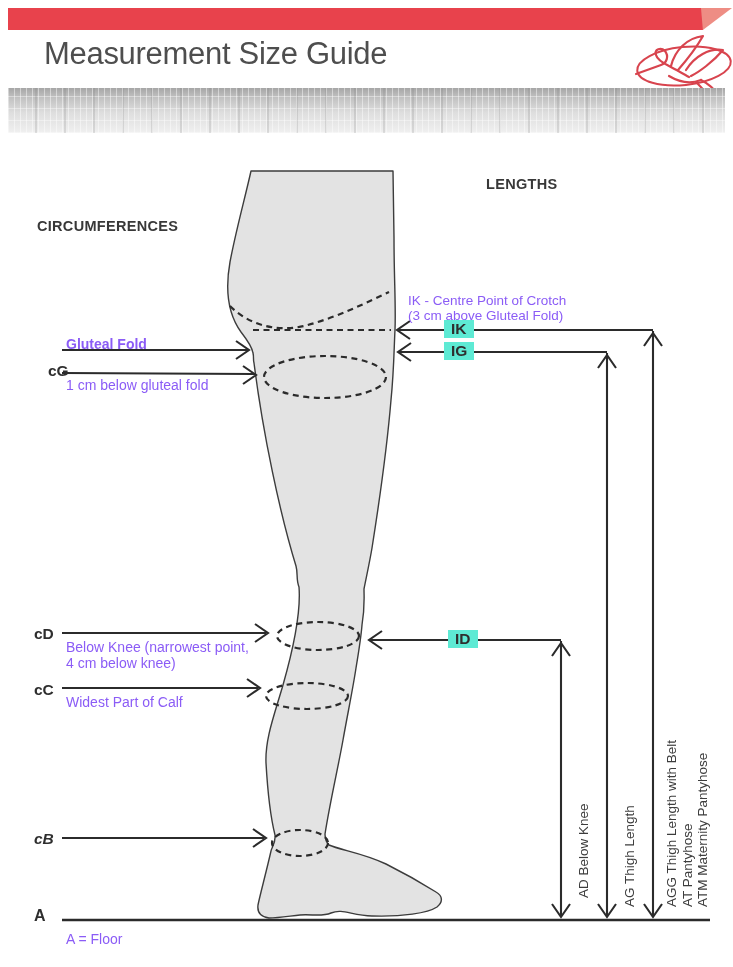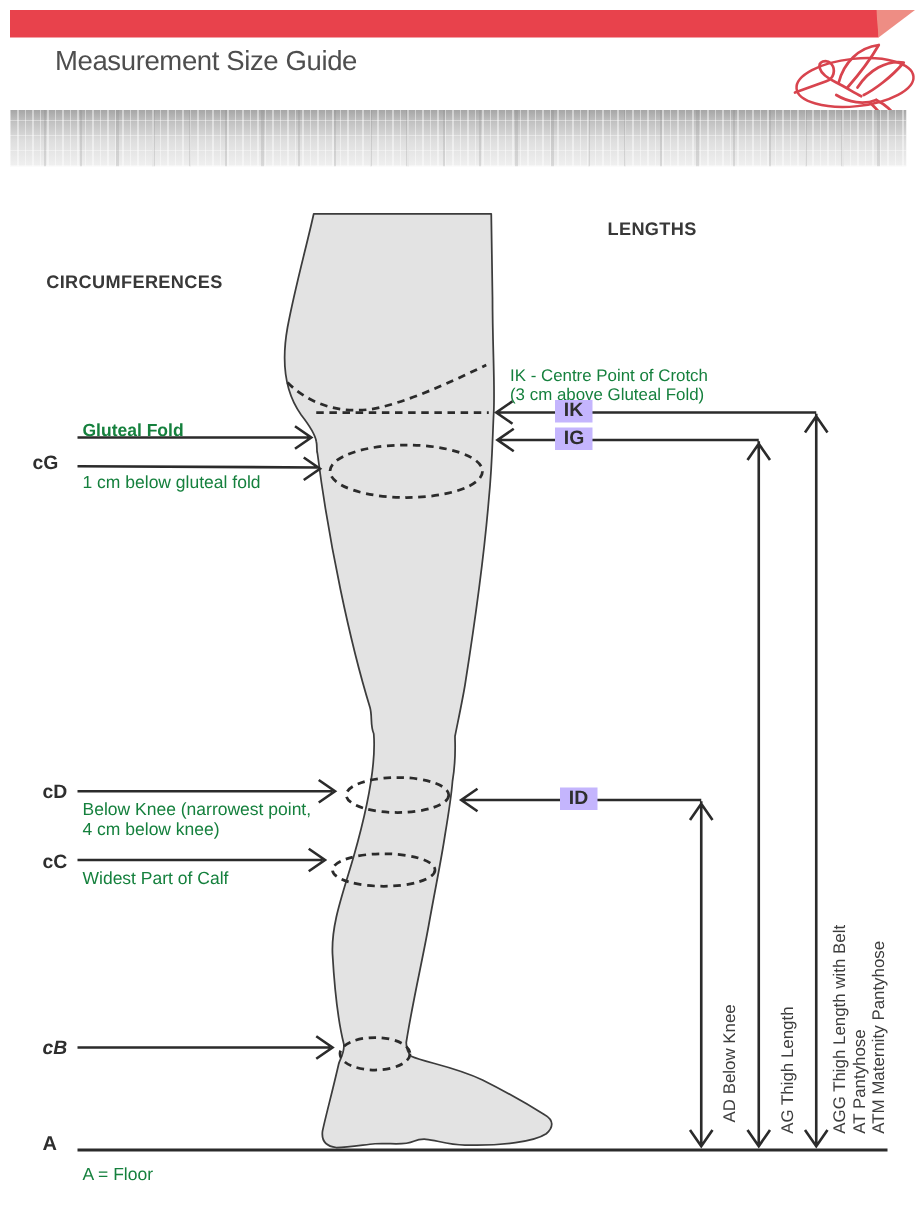--- a/index.html
+++ b/index.html
@@ -3,46 +3,46 @@
 <meta charset="utf-8">
 <style>
   html,body{margin:0;padding:0;background:#fff;}
   .page{position:relative;width:733px;height:967px;background:#fff;overflow:hidden;
         font-family:"Liberation Sans", sans-serif;color:#3d3d3d;}
 
   
   .topbar{position:absolute;left:8px;top:8px;width:695px;height:22px;background:#e8424c;}
   .topbar-fold{position:absolute;left:701px;top:8px;width:31px;height:22px;background:#ee8d84;
                clip-path:polygon(0 0,100% 0,6% 100%);}
-  .title{position:absolute;left:44px;top:36px;margin:0;font-size:22px;font-weight:400;
+  .title{position:absolute;left:44px;top:36px;margin:0;font-size:31px;font-weight:400;
          color:#4e4e4e;letter-spacing:-0.3px;}
   .logo{position:absolute;left:630px;top:28px;}
 
   
   .texband{position:absolute;left:8px;top:88px;width:717px;height:45px;
     background-image:
       repeating-linear-gradient(90deg, rgba(255,255,255,0.45) 0 1px, rgba(255,255,255,0) 1px 6px),
       repeating-linear-gradient(90deg, rgba(255,255,255,0) 0 27px, rgba(120,120,120,0.20) 27px 29px),
       repeating-linear-gradient(0deg, rgba(255,255,255,0.40) 0 1px, rgba(255,255,255,0) 1px 12px),
       linear-gradient(180deg,#a6a6a6 0%,#c2c2c2 22%,#dedede 55%,#f0f0f0 100%);}
 
   .diagram{position:absolute;left:0;top:0;z-index:1;}
 
   
-  .lbl{position:absolute;z-index:2;font-size:14px;line-height:1.16;color:#15803d;}
+  .lbl{position:absolute;z-index:2;font-size:14px;line-height:1.16;color:#8b5cf6;}
   .code{position:absolute;z-index:2;font-size:15.5px;font-weight:bold;color:#2e2e2e;}
   .hd{position:absolute;z-index:2;font-size:14.5px;font-weight:bold;color:#383838;letter-spacing:0.3px;}
-  .mk{position:absolute;z-index:2;background:#c4b5fd;padding:0 7px;font-size:15.5px;font-weight:bold;color:#2e2e2e;}
+  .mk{position:absolute;z-index:2;background:#5eead4;padding:0 7px;font-size:15.5px;font-weight:bold;color:#2e2e2e;}
   .vert{position:absolute;z-index:2;font-size:13.5px;color:#3d3d3d;white-space:nowrap;
         transform:rotate(-90deg);transform-origin:0 0;line-height:15.5px;}
 
   .hd-circ{left:37px;top:176px;margin-top:42px;}
   .hd-len{left:486px;top:176px;}
 
-  .cg-code{left:26px;top:362px;}
+  .cg-code{left:48px;top:362px;}
   .cg-l1{left:66px;top:336px;font-weight:bold;}
   .cg-l2{left:66px;top:377px;}
 
   .cd-code{left:34px;top:625px;}
   .cd-lbl{left:66px;top:639px;width:186px;}
 
   .cc-code{left:34px;top:681px;text-align:right;}
   .cc-lbl{left:66px;top:694px;}
 
   .cb-code{left:34px;top:830px;font-style:italic;}

